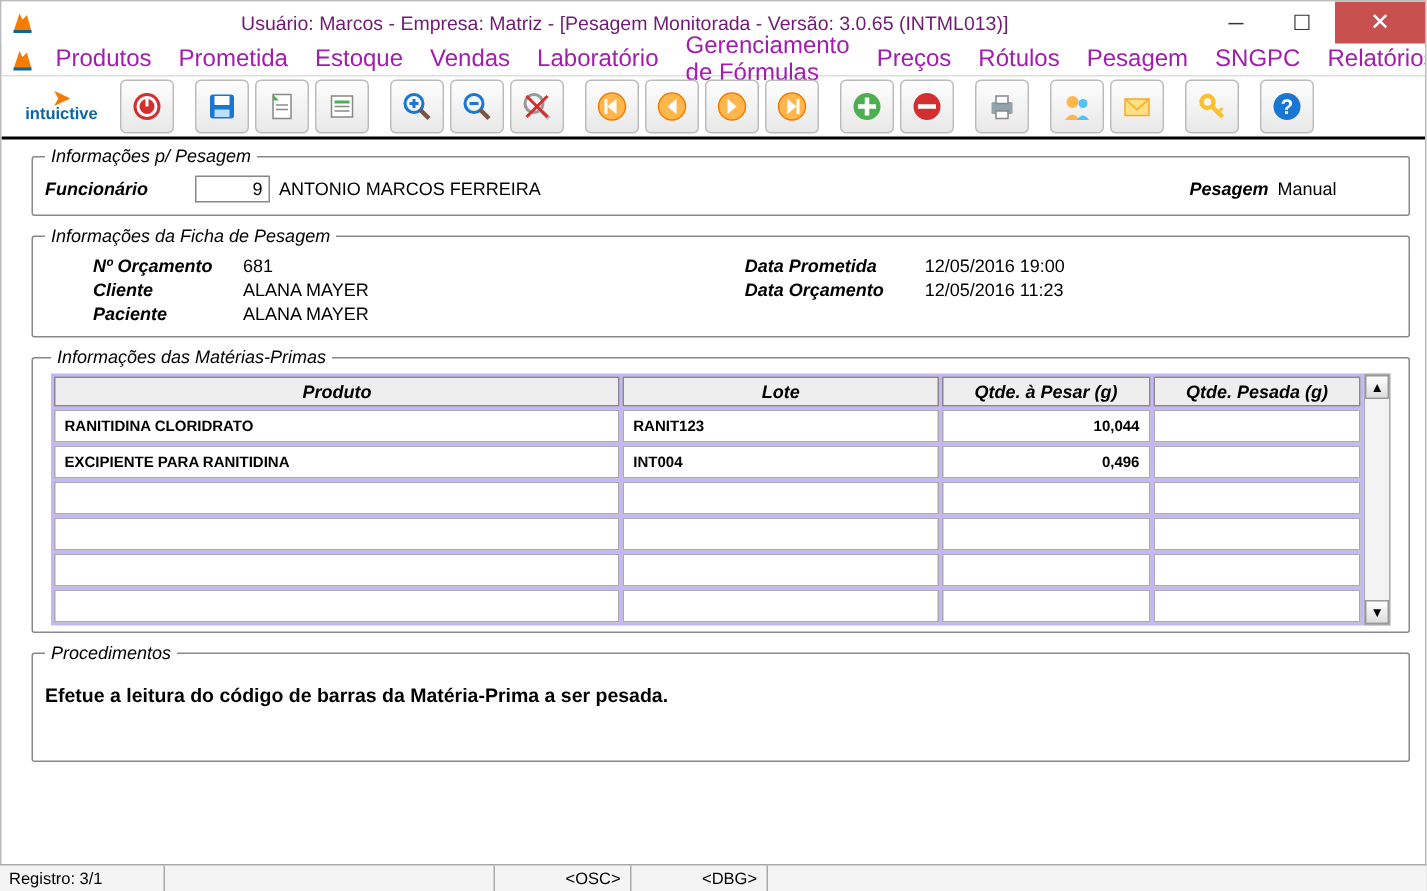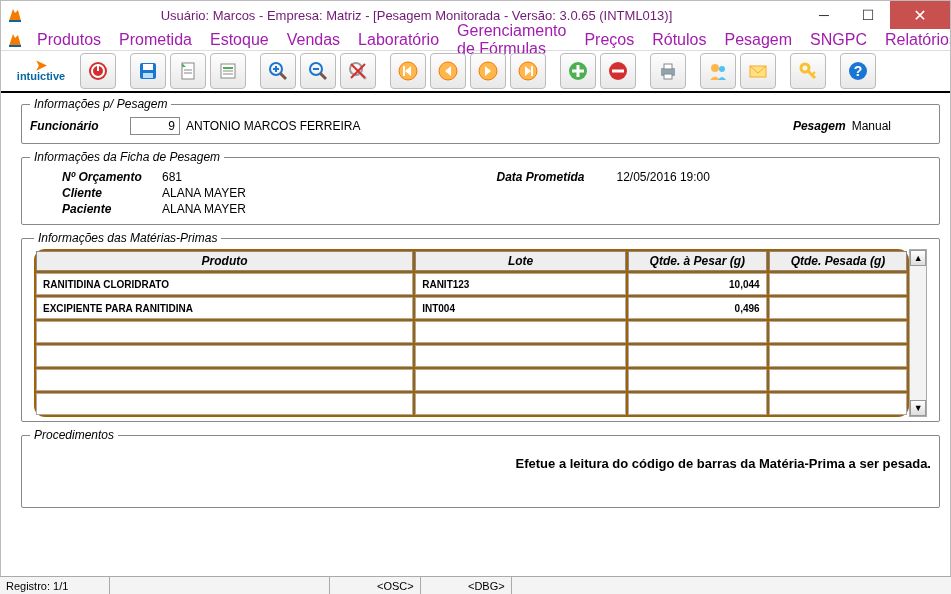--- a/index.html
+++ b/index.html
@@ -24,28 +24,28 @@
 fieldset { border: 1px solid #888; border-radius: 2px; margin-bottom: 6px; padding: 4px 8px 6px 8px; position: relative; }
 legend { font-size: 12px; font-style: italic; font-weight: normal; padding: 0 4px; }
 .row { display: flex; align-items: center; margin: 2px 0; }
 .lbl { font-style: italic; font-weight: bold; width: 100px; }
 .lbl2 { font-style: italic; font-weight: bold; width: 120px; }
 .val { font-weight: normal; }
 .small-input { width: 50px; height: 18px; border: 1px solid #888; text-align: right; padding-right: 4px; font-size: 12px; margin-right: 6px; }
 .two-col { display: flex; margin-left: 32px; }
 .two-col .col { flex: 1; }
 .grid-wrap { display: flex; }
-.grid { border-collapse: separate; border-spacing: 2px; background: #a16207; width: 100%; border-radius: 11px; }
+.grid { border-collapse: separate; border-spacing: 2px; background: #c4b5fd; width: 100%; }
 .grid th { background: #eee; border: 1px solid #888; font-style: italic; font-weight: bold; font-size: 12px; padding: 2px 6px; height: 20px; }
 .grid td { background: #fff; border: 1px solid #aaa; padding: 2px 6px; height: 22px; font-size: 10px; font-weight: bold; }
 .grid td.num { text-align: right; }
 .scroll-col { width: 18px; background: #eee; border: 1px solid #aaa; display: flex; flex-direction: column; }
 .scroll-col .arrow { height: 16px; background: linear-gradient(#fff,#ddd); border: 1px solid #999; font-size: 9px; display: flex; align-items: center; justify-content: center; }
 .scroll-col .track { flex: 1; background: #f3f3f3; }
-.proc-text { text-align: right; font-weight: bold; font-size: 13px; padding: 10px 0 30px 0; }
+.proc-text { text-align: left; font-weight: bold; font-size: 13px; padding: 10px 0 30px 0; }
 .statusbar { position: absolute; bottom: 0; left: 0; right: 0; height: 18px; border-top: 1px solid #aaa; display: flex; font-size: 11px; background: #f4f4f4; }
 .statusbar .cell { border-right: 1px solid #aaa; padding: 1px 6px; display: flex; align-items: center; }
 .statusbar .cell.w1 { width: 110px; }
 .statusbar .cell.w2 { width: 220px; }
 .statusbar .cell.w3 { width: 50px; margin-left: 41px; }
 svg { display: block; }
 </style>
 </head>
 <body>
 
@@ -261,20 +261,24 @@
         <div class="row">
             <span class="lbl">Paciente</span>
             <span class="val">ALANA MAYER</span>
           </div>
       </div>
       <div class="col">
         <div class="row">
             <span class="lbl2">Data Prometida</span>
             <span class="val">12/05/2016 19:00</span>
           </div>
+        <div class="row">
+            <span class="lbl2">Data Orçamento</span>
+            <span class="val">12/05/2016 11:23</span>
+          </div>
       </div>
     </div>
   </fieldset>
 
   <fieldset style="padding:4px 12px">
     <legend>Informações das Matérias-Primas</legend>
     <div class="grid-wrap">
       <table class="grid">
         <thead>
           <tr>
@@ -332,17 +336,17 @@
   </fieldset>
 
   <fieldset style="min-height:80px">
     <legend>Procedimentos</legend>
     <div class="proc-text">Efetue a leitura do código de barras da Matéria-Prima a ser pesada.</div>
   </fieldset>
 
 </div>
 
 <div class="statusbar">
-  <div class="cell w1">Registro: 1/1</div>
+  <div class="cell w1">Registro: 3/1</div>
   <div class="cell w2"></div>
   <div class="cell w3">&lt;OSC&gt;</div>
   <div class="cell w3">&lt;DBG&gt;</div>
 </div>
 
 </body></html>

